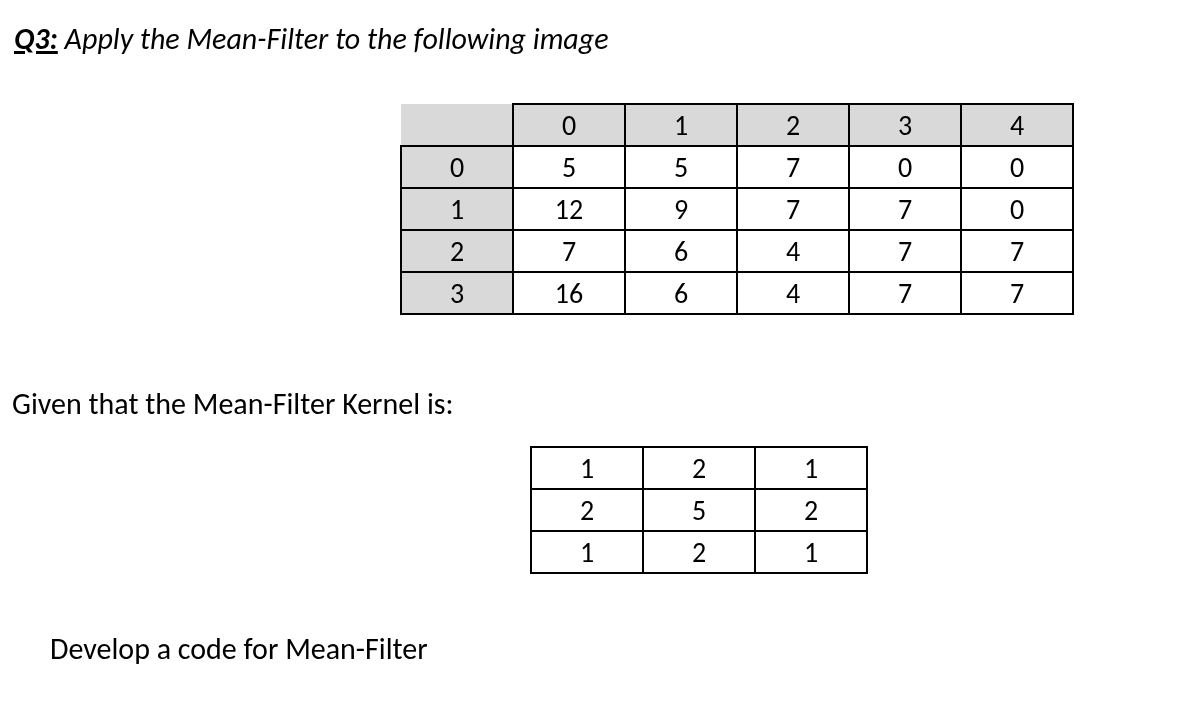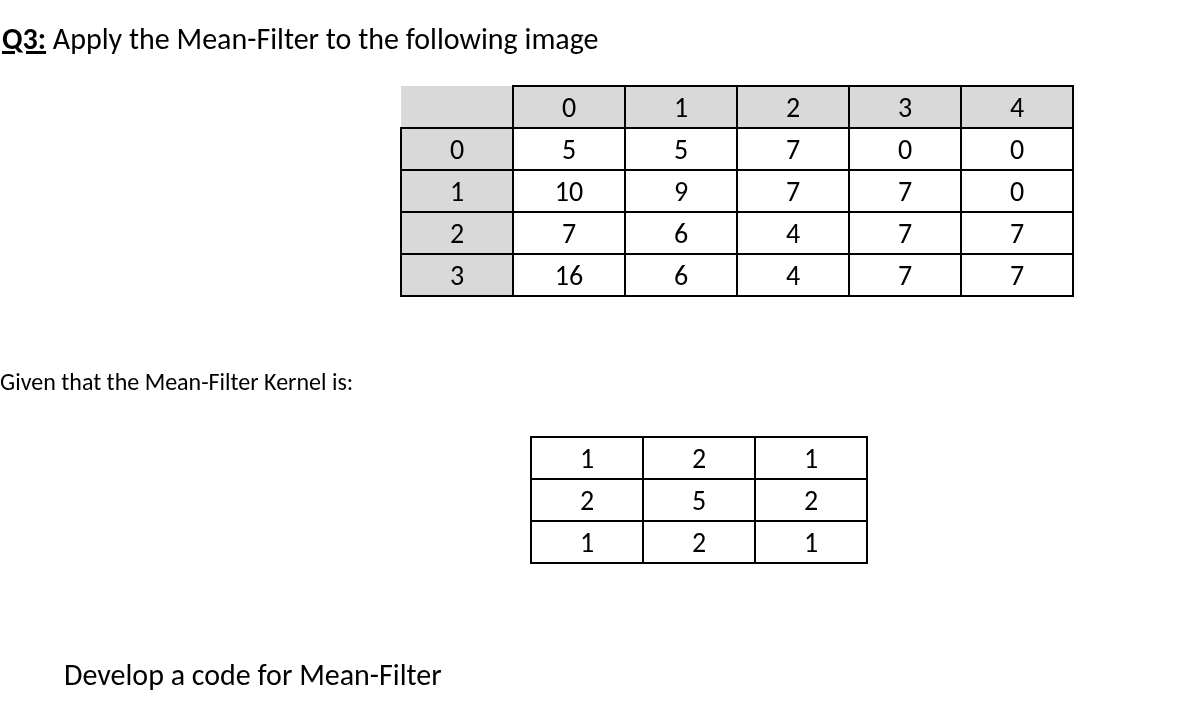--- a/index.html
+++ b/index.html
@@ -9,37 +9,38 @@
     height: 723px;
     background: #ffffff;
     font-family: Calibri, "Segoe UI", Arial, sans-serif;
     color: #000;
   }
   .page {
     padding: 20px 0 0 0;
   }
   .q-heading {
     font-size: 30px;
-    padding-left: 2px;
-    margin-bottom: 28px;
+    padding-left: 14px;
+    margin-bottom: 46px;
+    font-style: italic;
   }
   .q-heading .q-label {
     font-weight: 700;
     text-decoration: underline;
   }
   .subtext {
-    font-size: 24px;
-    padding-left: 0px;
+    font-size: 30px;
+    padding-left: 12px;
     margin-top: 70px;
-    margin-bottom: 40px;
+    margin-bottom: 24px;
   }
   .subtext2 {
     font-size: 30px;
-    padding-left: 64px;
-    margin-top: 92px;
+    padding-left: 50px;
+    margin-top: 56px;
   }
   
   .image-table-wrap {
     margin-left: 400px;
   }
   table.image-table {
     border-collapse: collapse;
   }
   table.image-table td, table.image-table th {
     border: 2px solid #000;
@@ -98,21 +99,21 @@
       <tr>
         <td class="header-cell">0</td>
         <td>5</td>
         <td>5</td>
         <td>7</td>
         <td>0</td>
         <td>0</td>
       </tr>
       <tr>
         <td class="header-cell">1</td>
-        <td>10</td>
+        <td>12</td>
         <td>9</td>
         <td>7</td>
         <td>7</td>
         <td>0</td>
       </tr>
       <tr>
         <td class="header-cell">2</td>
         <td>7</td>
         <td>6</td>
         <td>4</td>

